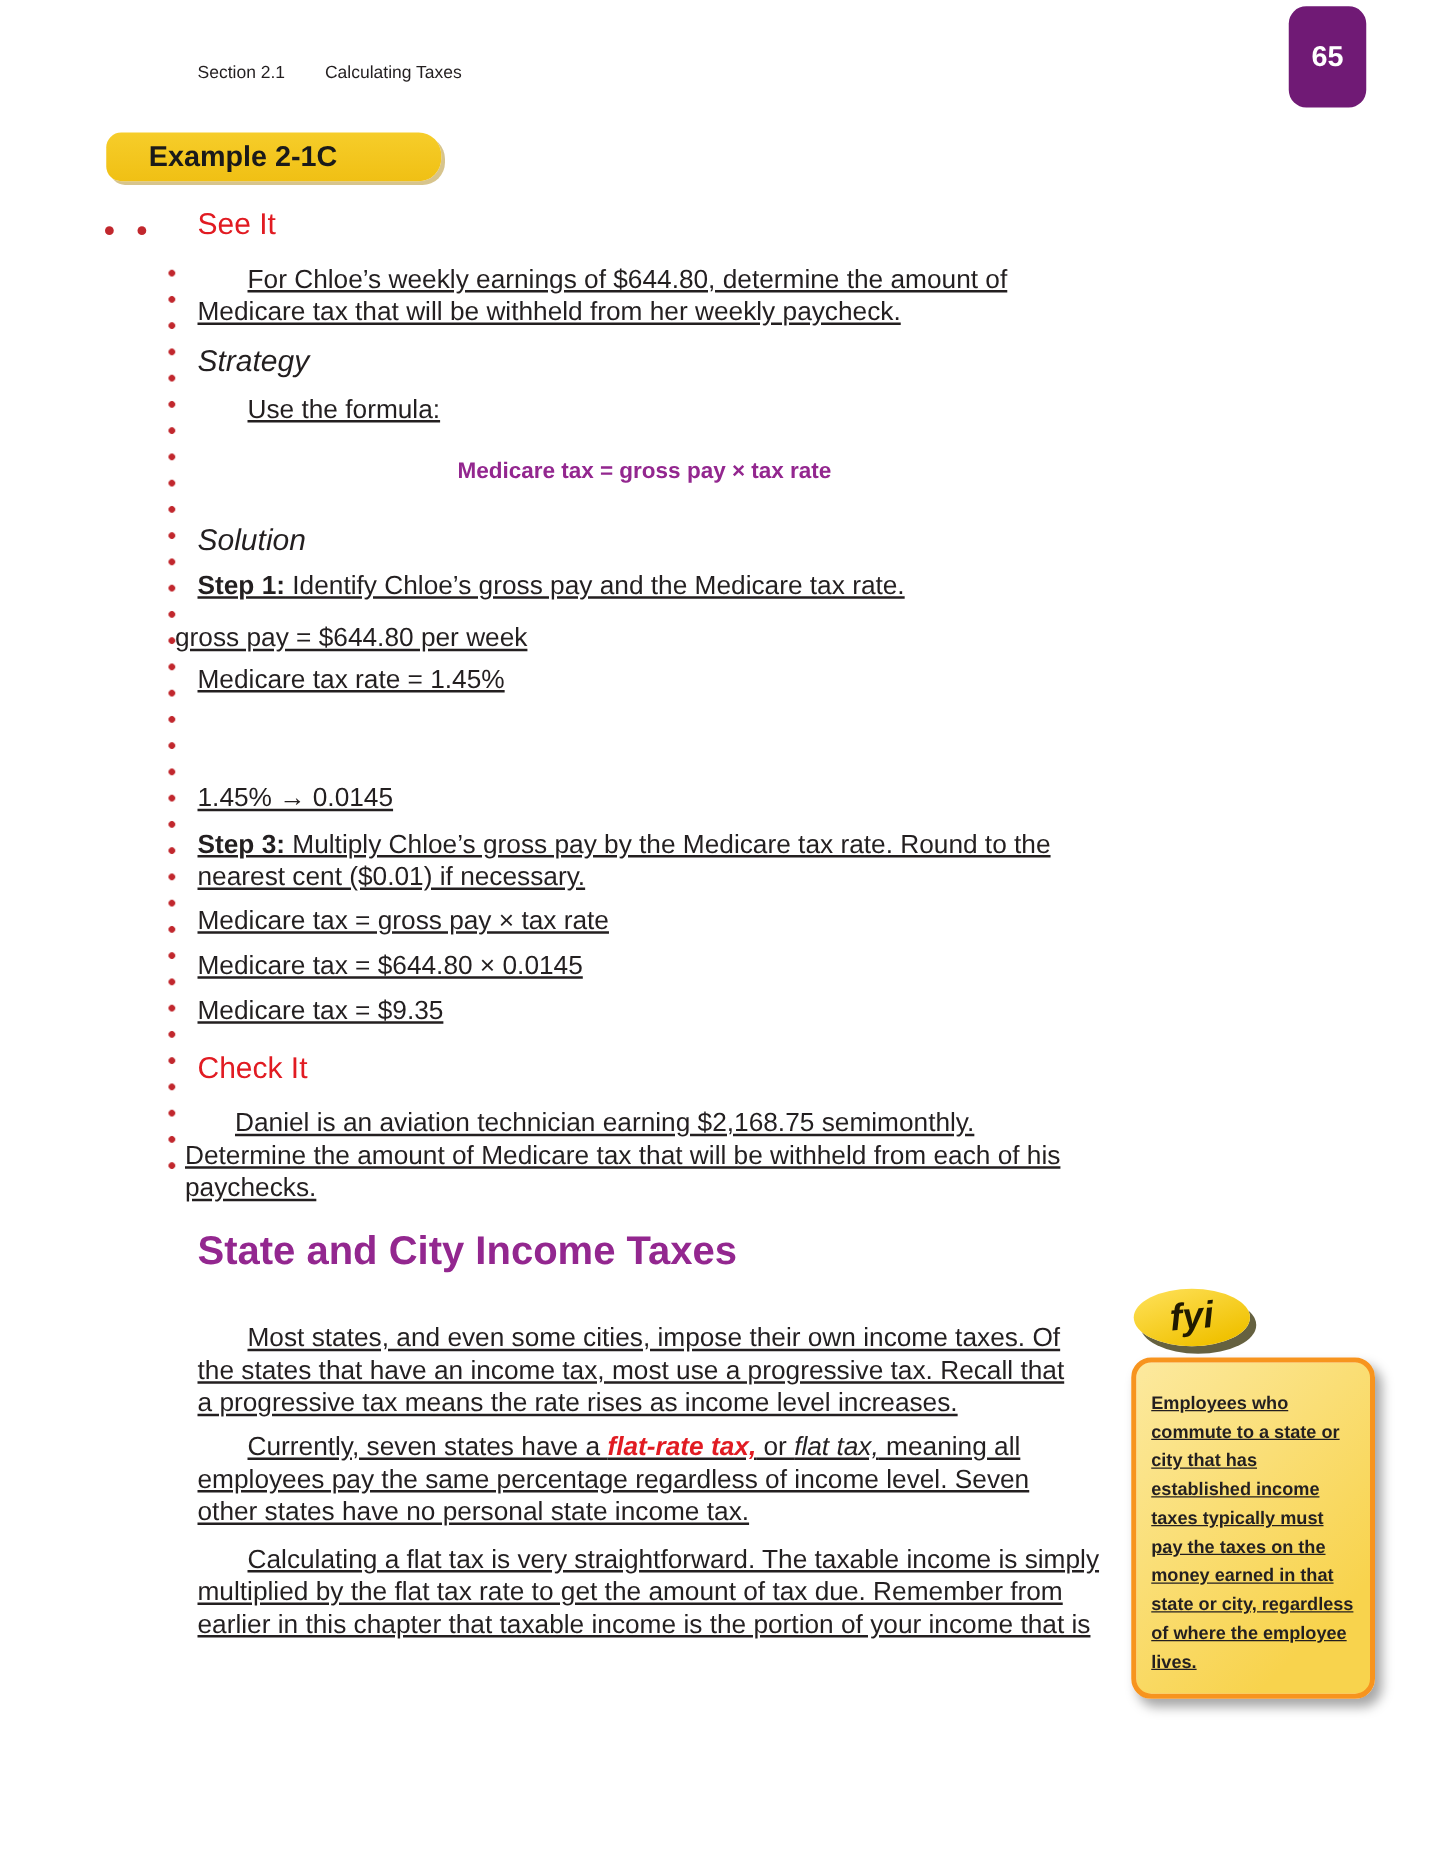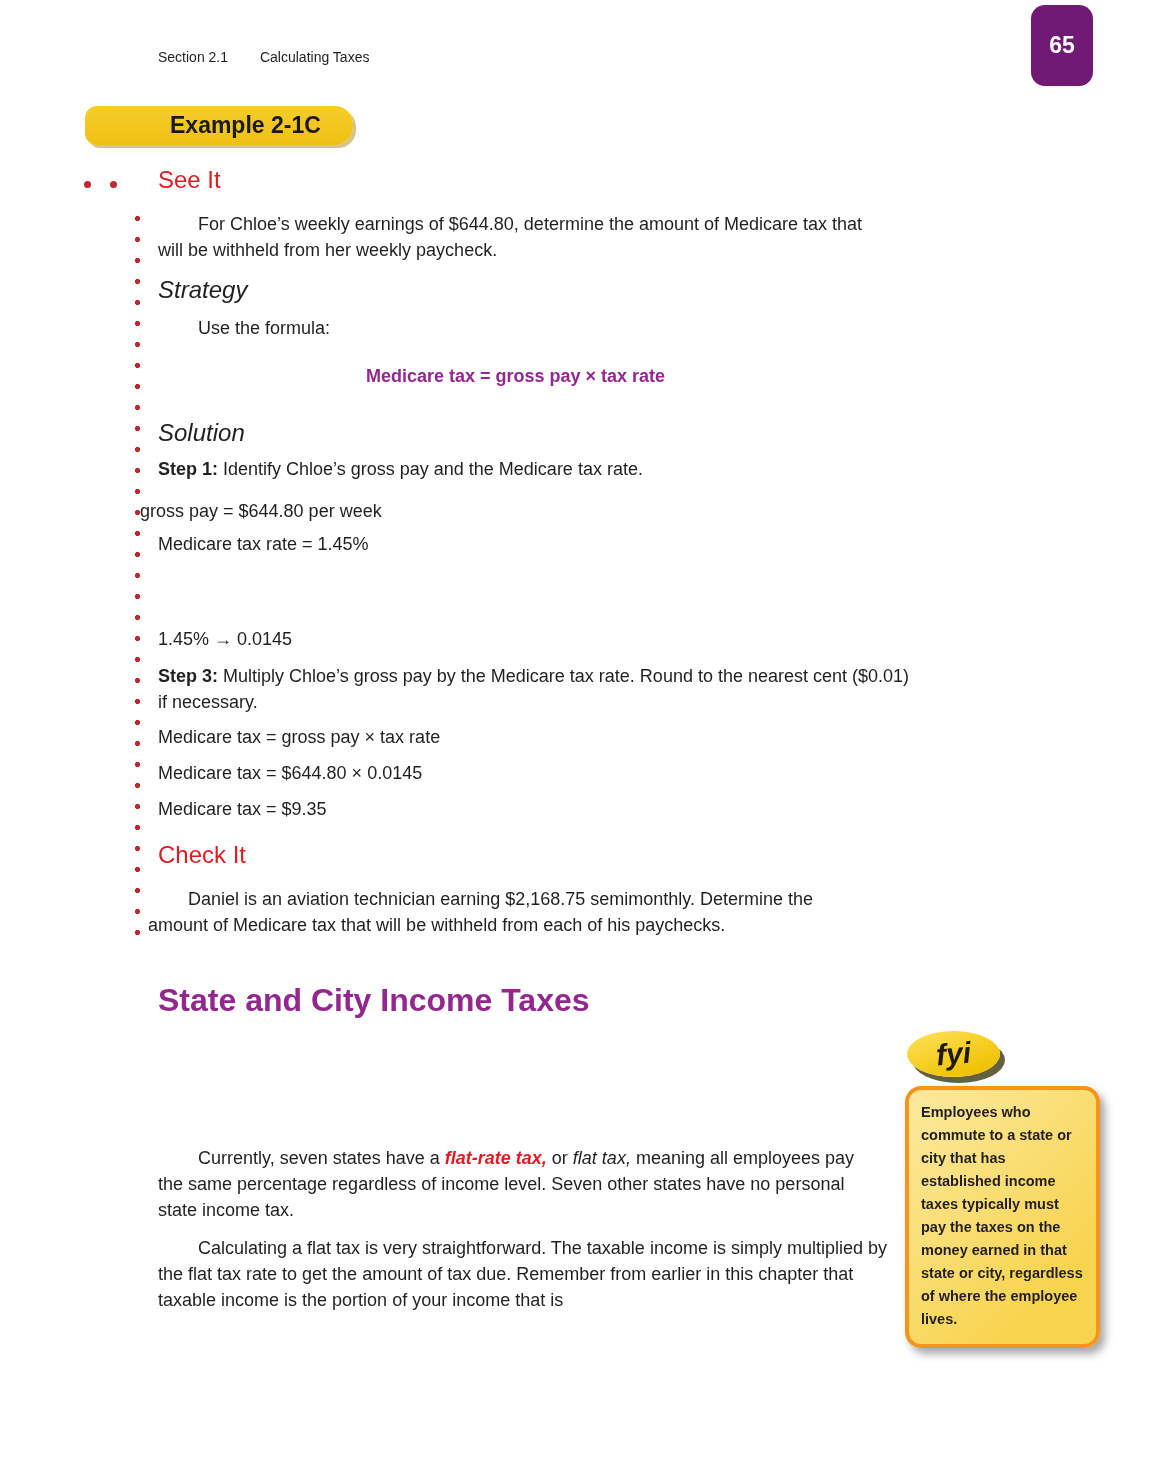--- a/index.html
+++ b/index.html
@@ -25,21 +25,21 @@
     color: #ffffff; font-weight: bold; font-size: 23px;
   }
 
   
   .example-banner {
     position: absolute; left: 85px; top: 106px; width: 268px; height: 39px;
     background: linear-gradient(180deg, #f6cd2a 0%, #f0c014 100%);
     border-radius: 12px 18px 18px 12px;
     box-shadow: 3px 3px 0 rgba(166, 124, 0, 0.45);
     display: flex; align-items: center;
-    padding-left: 85px; box-sizing: border-box;
+    padding-left: 34px; box-sizing: border-box;
     font-size: 23px; font-weight: bold; color: #1a1a1a;
   }
 
   
   .dot { position: absolute; width: 7px; height: 7px; border-radius: 50%; background: #c1272d; }
   .dot-a { left: 84px; top: 181px; }
   .dot-b { left: 110px; top: 181px; }
   .dotted-rule {
     position: absolute; left: 134px; top: 208px; width: 7px; height: 728px;
     background-image: radial-gradient(circle, #c1272d 2.4px, rgba(0,0,0,0) 2.9px);
@@ -47,21 +47,21 @@
   }
 
   .red-head { position: absolute; margin: 0; color: #e11b22; font-size: 24px; font-weight: normal; }
   .see-it-head { left: 158px; top: 166px; }
   .check-head  { left: 158px; top: 841px; }
 
   .ital { position: absolute; margin: 0; font-style: italic; font-weight: normal; font-size: 24px; color: #231f20; }
   .strategy-head { left: 158px; top: 276px; }
   .solution-head { left: 158px; top: 419px; }
 
-  .body { position: absolute; margin: 0; font-size: 18px; line-height: 26px; color: #231f20; }
+  .body { position: absolute; margin: 0; font-size: 21px; line-height: 26px; color: #231f20; text-decoration: underline; }
   .indent { text-indent: 40px; }
 
   .see-it-body   { left: 158px; top: 211px; width: 712px; }
   .strategy-intro{ left: 198px; top: 315px; }
   .formula {
     position: absolute; margin: 0; left: 158px; top: 366px; width: 715px;
     text-align: center; color: #93278f; font-weight: bold; font-size: 18px;
   }
   .step1 { left: 158px; top: 456px; width: 745px; }
   .line-gross { left: 140px; top: 498px; }
@@ -92,25 +92,25 @@
     box-shadow: 5px 6px 0 rgba(63, 58, 16, 0.8);
     display: flex; align-items: center; justify-content: center;
     z-index: 2;
   }
   .fyi-badge span {
     font-size: 30px; font-weight: bold; font-style: italic;
     color: #201a00; transform: rotate(-5deg);
   }
   .fyi-box {
     position: absolute; left: 905px; top: 1086px; width: 163px;
-    padding: 11px 12px 13px 12px;
+    padding: 22px 12px 13px 12px;
     border: 4px solid #f7941e; border-radius: 16px;
     background: linear-gradient(135deg, #fce99e 0%, #f8d34d 80%);
     box-shadow: 5px 6px 9px rgba(0, 0, 0, 0.35);
-    font-size: 14.5px; font-weight: bold; line-height: 23px; color: #231f20;
+    font-size: 14.5px; font-weight: bold; line-height: 23px; color: #231f20; text-decoration: underline;
   }
 </style>
 </head>
 <body>
 
 <div class="page">
 
   <header class="running-head">
     <span class="rh-section">Section 2.1</span>
     <span class="rh-title">Calculating Taxes</span>
@@ -146,20 +146,21 @@
   <p class="body step3"><b>Step 3:</b><span> Multiply Chloe’s gross pay by the Medicare tax rate. Round to the nearest cent ($0.01) if necessary.</span></p>
   <p class="body line-f1">Medicare tax = gross pay × tax rate</p>
   <p class="body line-f2">Medicare tax = $644.80 × 0.0145</p>
   <p class="body line-f3">Medicare tax = $9.35</p>
 
   <h2 class="red-head check-head">Check It</h2>
   <p class="body check-body indent">Daniel is an aviation technician earning $2,168.75 semimonthly. Determine the amount of Medicare tax that will be withheld from each of his paychecks.</p>
 
   <h1 class="section-title">State and City Income Taxes</h1>
 
+  <p class="body para1 indent">Most states, and even some cities, impose their own income taxes. Of the states that have an income tax, most use a progressive tax. Recall that a progressive tax means the rate rises as income level increases.</p>
 
   <p class="body para2 indent"><span>Currently, seven states have a </span><span class="term-red">flat-rate tax,</span><span> or </span><span class="term-ital">flat tax,</span><span> meaning all employees pay the same percentage regardless of income level. Seven other states have no personal state income tax.</span></p>
 
   <p class="body para3 indent">Calculating a flat tax is very straightforward. The taxable income is simply multiplied by the flat tax rate to get the amount of tax due. Remember from earlier in this chapter that taxable income is the portion of your income that is</p>
 
   <div class="fyi-badge">
     <span>fyi</span>
   </div>
   <div class="fyi-box">
     <span>Employees who commute to a state or city that has established income taxes typically must pay the taxes on the money earned in that state or city, regardless of where the employee lives.</span>

